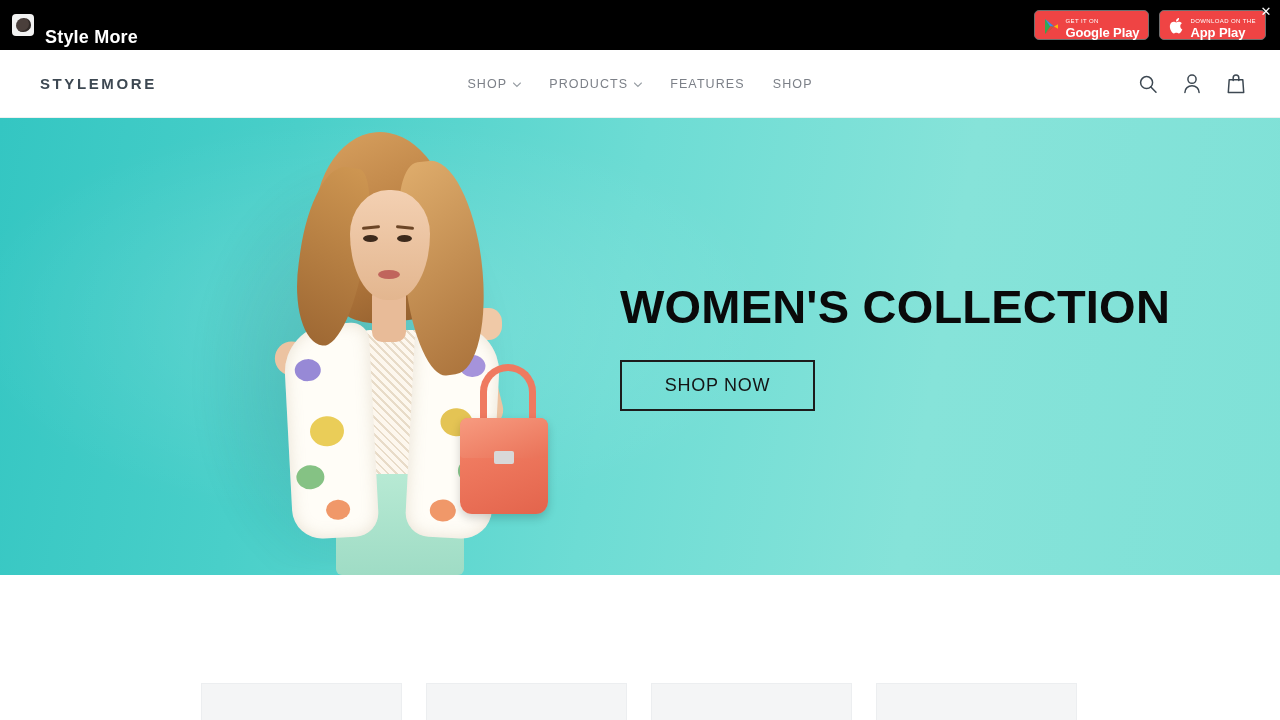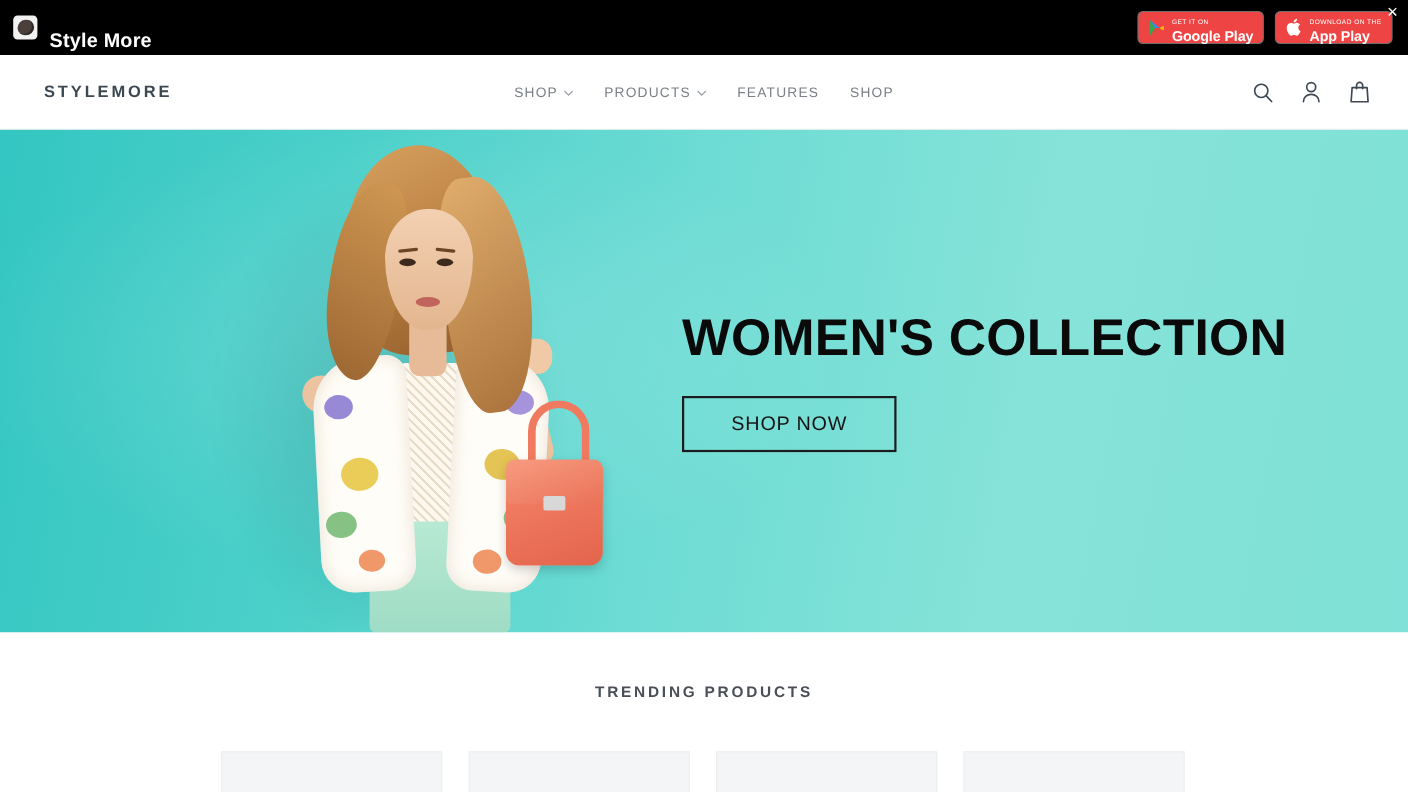--- a/index.html
+++ b/index.html
@@ -379,20 +379,19 @@
     </div>
   </div>
 
   <div class="hero-copy">
     <div class="hero-title">WOMEN'S COLLECTION</div>
     <button class="hero-cta">SHOP NOW</button>
   </div>
 </div>
 
 <div class="trending">
-  <div class="trending-title">TRENDING PRODUCTS</div>
   <div class="product-grid">
     <div class="product-card"></div>
     <div class="product-card"></div>
     <div class="product-card"></div>
     <div class="product-card"></div>
   </div>
 </div>
 
 </body></html>

